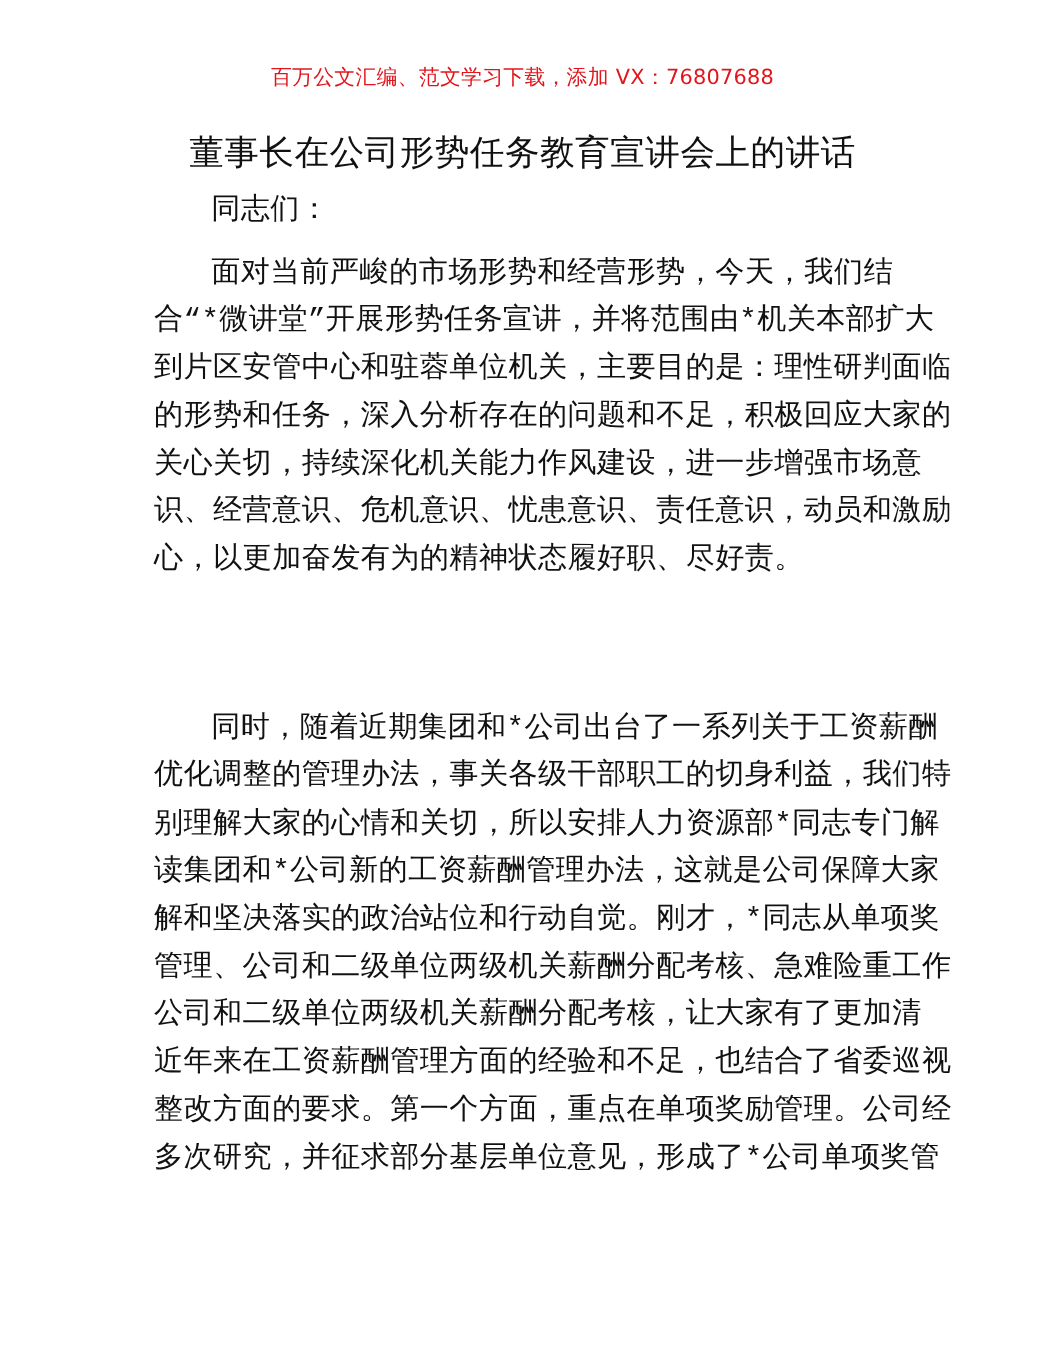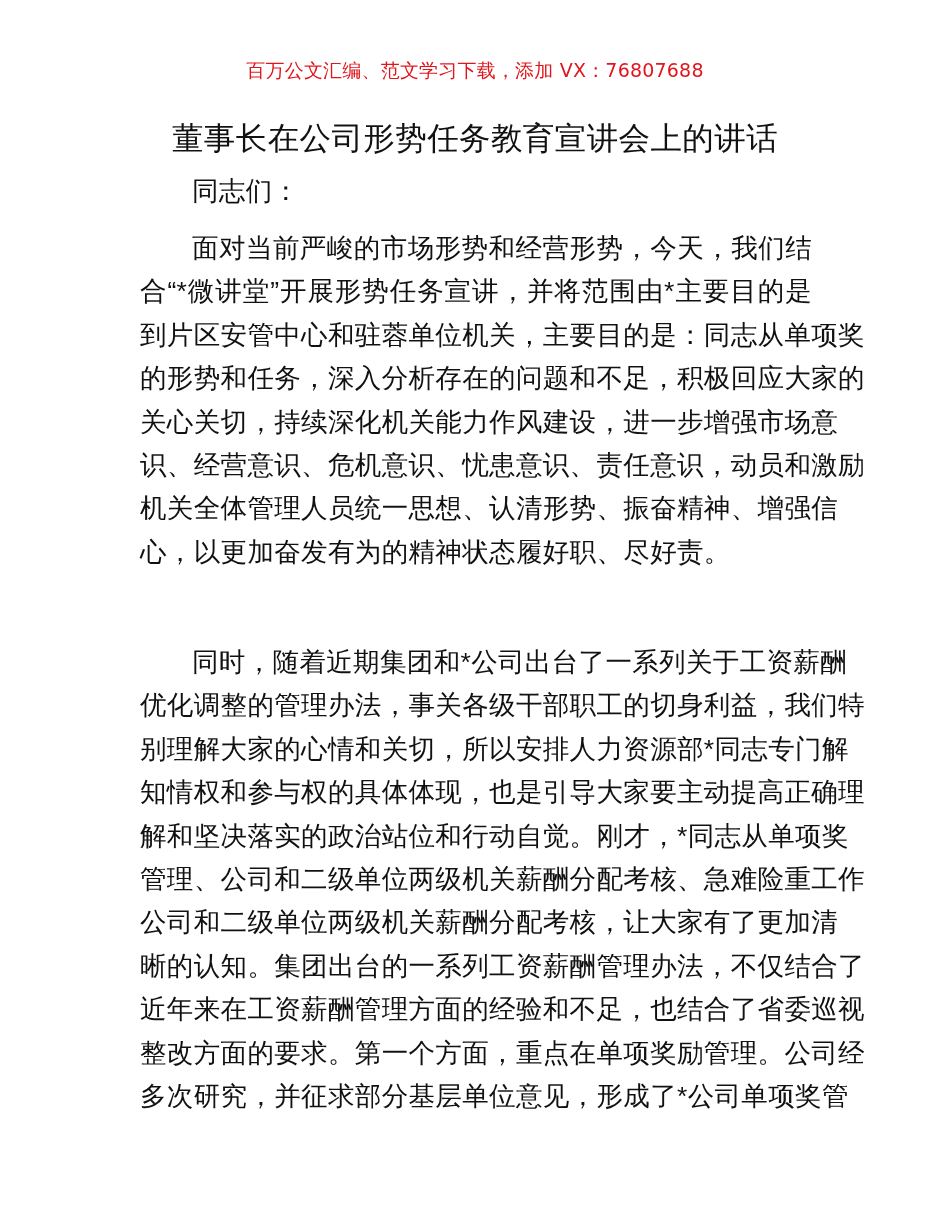--- a/index.html
+++ b/index.html
@@ -10,21 +10,21 @@
       font-family: "DejaVu Sans", sans-serif; font-size: 19px; color: #e0161c;
       letter-spacing: 0.2px; line-height: 28px;
     }
     .doc-title {
       position: absolute; left: 0; top: 114px; width: 950px; text-align: center;
       font-family: Liberation Sans, sans-serif; font-size: 31.5px; color: #111;
       line-height: 48px; letter-spacing: 0.4px;
     }
     .body-text {
       position: absolute; left: 140px; width: 672px;
-      font-family: Liberation Sans, sans-serif; font-size: 26.5px; color: #111;
+      font-family: Liberation Mono, monospace; font-size: 26.5px; color: #111;
       line-height: 43.4px; text-align: justify; text-justify: inter-character;
       letter-spacing: 0.35px;
     }
     .salutation { top: 170px; text-indent: 52px; }
     .line { display: block; white-space: nowrap; text-align-last: justify; text-align: justify; }
     .line.last { text-align-last: left; }
     .line.indent { padding-left: 52px; }
     .para { text-indent: 0; }
   </style>
 </head>
@@ -33,36 +33,34 @@
 <div class="page">
 
   <div class="header-note">百万公文汇编、范文学习下载，添加 VX：76807688</div>
 
   <div class="doc-title">董事长在公司形势任务教育宣讲会上的讲话</div>
 
   <div class="body-text salutation">同志们：</div>
 
   <div class="body-text para" style="top:227px;">
     <span class="line indent">面对当前严峻的市场形势和经营形势，今天，我们结</span>
-    <span class="line">合“*微讲堂”开展形势任务宣讲，并将范围由*主要目的是</span>
-    <span class="line">到片区安管中心和驻蓉单位机关，主要目的是：同志从单项奖</span>
+    <span class="line">合“*微讲堂”开展形势任务宣讲，并将范围由*机关本部扩大</span>
+    <span class="line">到片区安管中心和驻蓉单位机关，主要目的是：理性研判面临</span>
     <span class="line">的形势和任务，深入分析存在的问题和不足，积极回应大家的</span>
     <span class="line">关心关切，持续深化机关能力作风建设，进一步增强市场意</span>
     <span class="line">识、经营意识、危机意识、忧患意识、责任意识，动员和激励</span>
-    <span class="line">机关全体管理人员统一思想、认清形势、振奋精神、增强信</span>
     <span class="line last">心，以更加奋发有为的精神状态履好职、尽好责。</span>
   </div>
 
   <div class="body-text para" style="top:621px;margin-top:20px;">
     <span class="line indent">同时，随着近期集团和*公司出台了一系列关于工资薪酬</span>
     <span class="line">优化调整的管理办法，事关各级干部职工的切身利益，我们特</span>
     <span class="line">别理解大家的心情和关切，所以安排人力资源部*同志专门解</span>
-    <span class="line">知情权和参与权的具体体现，也是引导大家要主动提高正确理</span>
+    <span class="line">读集团和*公司新的工资薪酬管理办法，这就是公司保障大家</span>
     <span class="line">解和坚决落实的政治站位和行动自觉。刚才，*同志从单项奖</span>
     <span class="line">管理、公司和二级单位两级机关薪酬分配考核、急难险重工作</span>
     <span class="line">公司和二级单位两级机关薪酬分配考核，让大家有了更加清</span>
-    <span class="line">晰的认知。集团出台的一系列工资薪酬管理办法，不仅结合了</span>
     <span class="line">近年来在工资薪酬管理方面的经验和不足，也结合了省委巡视</span>
     <span class="line">整改方面的要求。第一个方面，重点在单项奖励管理。公司经</span>
     <span class="line">多次研究，并征求部分基层单位意见，形成了*公司单项奖管</span>
   </div>
 
 </div>
 
 </body></html>

